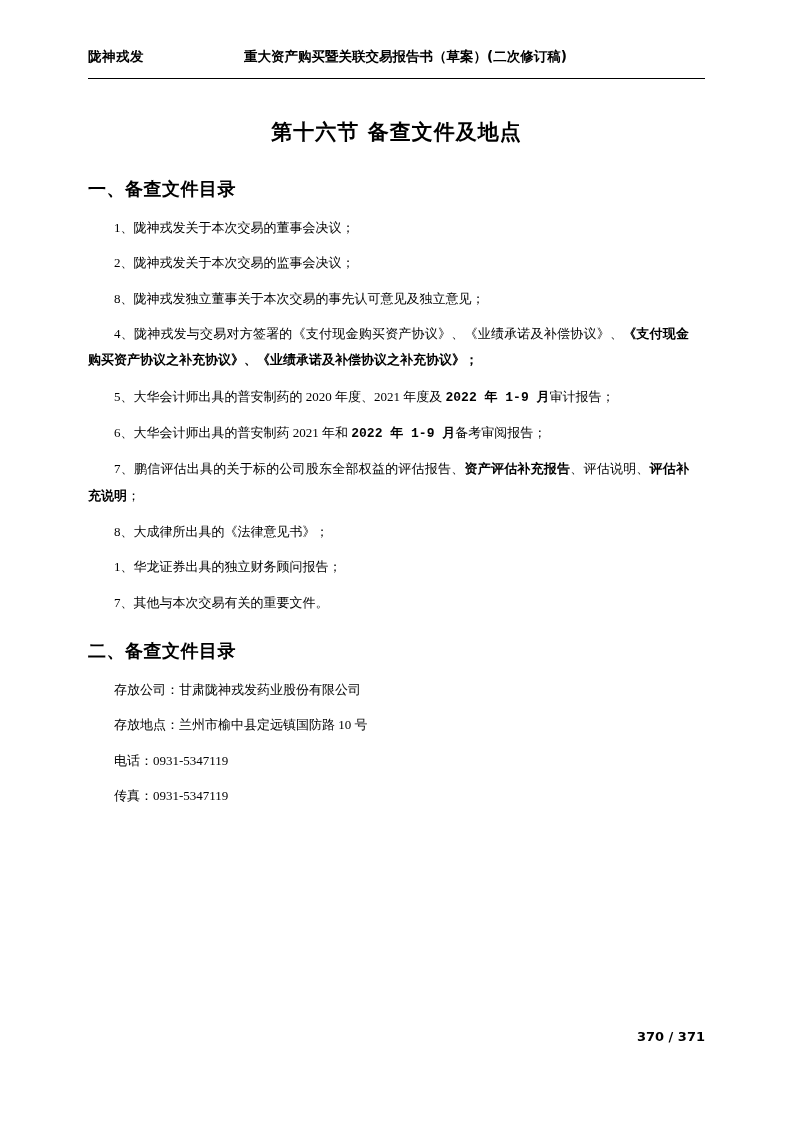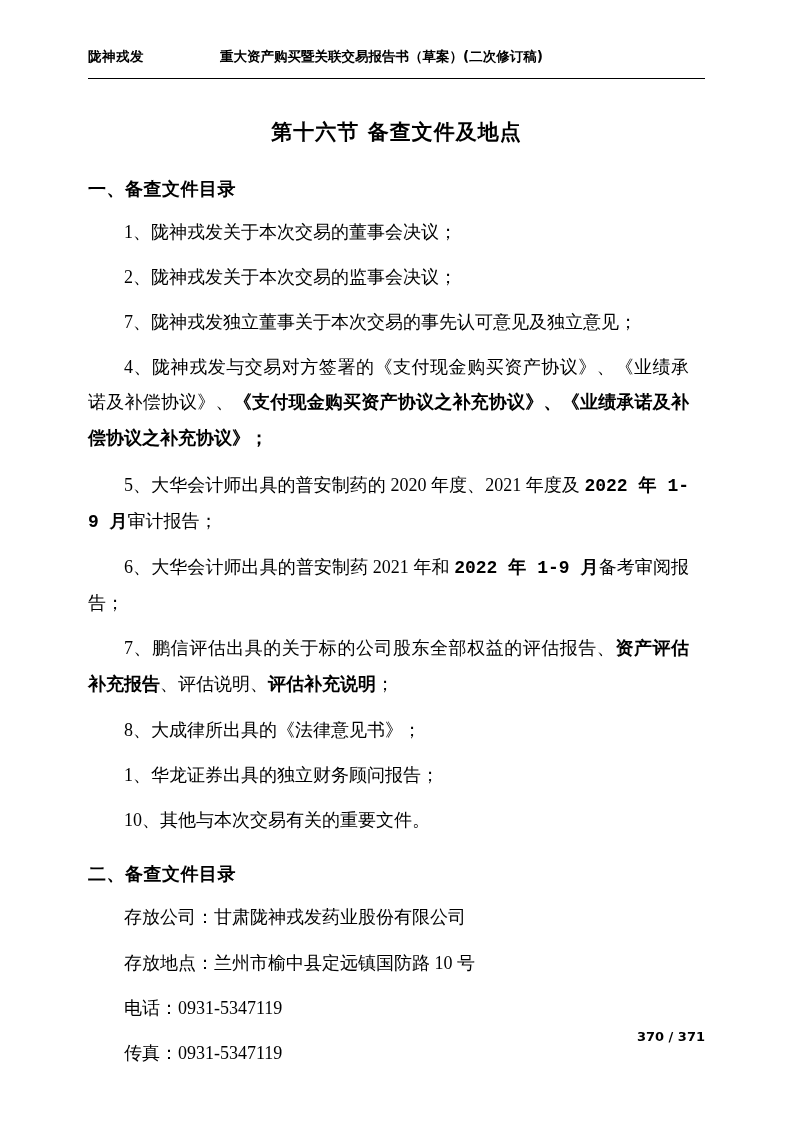--- a/index.html
+++ b/index.html
@@ -34,21 +34,21 @@
     font-family: "DejaVu Sans", sans-serif;
     font-weight: bold;
     font-size: 13.5px;
     letter-spacing: 0.5px;
     white-space: nowrap;
   }
   .header-right {
     font-family: "DejaVu Sans", sans-serif;
     font-weight: bold;
     font-size: 13.5px;
-    margin-left: 76px;
+    margin-left: 100px;
     white-space: nowrap;
   }
   .header-rule {
     position: absolute;
     top: 78px;
     left: 88px;
     right: 88px;
     border-bottom: 1.2px solid #000000;
   }
   .content {
@@ -66,21 +66,21 @@
     letter-spacing: 1px;
   }
   h2.sec-title {
     font-family: "DejaVu Sans", sans-serif;
     font-weight: bold;
     font-size: 18px;
     margin: 24px 0 14px 0;
     letter-spacing: 0.5px;
   }
   p.para {
-    font-size: 18px;
+    font-size: 13px;
     line-height: 1.95;
     margin: 0 16px 10px 0;
     text-indent: 2em;
     text-align: justify;
   }
   .bold-sans {
     font-family: Liberation Mono, monospace;
     font-weight: bold;
   }
   .footer {
@@ -102,28 +102,28 @@
     <span class="header-right">重大资产购买暨关联交易报告书（草案）(二次修订稿)</span>
   </div>
   <div class="header-rule"></div>
 
   <div class="content">
     <h1 class="doc-title">第十六节 备查文件及地点</h1>
     <div id="sections-host">
         <h2 class="sec-title">一、备查文件目录</h2>
         <p class="para"><span>1、陇神戎发关于本次交易的董事会决议；</span></p>
         <p class="para"><span>2、陇神戎发关于本次交易的监事会决议；</span></p>
-        <p class="para"><span>7、陇神戎发独立董事关于本次交易的事先认可意见及独立意见；</span></p>
+        <p class="para"><span>8、陇神戎发独立董事关于本次交易的事先认可意见及独立意见；</span></p>
         <p class="para"><span>4、陇神戎发与交易对方签署的《支付现金购买资产协议》、《业绩承诺及补偿协议》、</span><span class="bold-sans">《支付现金购买资产协议之补充协议》、《业绩承诺及补偿协议之补充协议》；</span></p>
         <p class="para"><span>5、大华会计师出具的普安制药的 2020 年度、2021 年度及 </span><span class="bold-sans">2022 年 1-9 月</span><span>审计报告；</span></p>
         <p class="para"><span>6、大华会计师出具的普安制药 2021 年和 </span><span class="bold-sans">2022 年 1-9 月</span><span>备考审阅报告；</span></p>
         <p class="para"><span>7、鹏信评估出具的关于标的公司股东全部权益的评估报告、</span><span class="bold-sans">资产评估补充报告</span><span>、评估说明、</span><span class="bold-sans">评估补充说明</span><span>；</span></p>
         <p class="para"><span>8、大成律所出具的《法律意见书》；</span></p>
         <p class="para"><span>1、华龙证券出具的独立财务顾问报告；</span></p>
-        <p class="para"><span>10、其他与本次交易有关的重要文件。</span></p>
+        <p class="para"><span>7、其他与本次交易有关的重要文件。</span></p>
         <h2 class="sec-title">二、备查文件目录</h2>
         <p class="para"><span>存放公司：甘肃陇神戎发药业股份有限公司</span></p>
         <p class="para"><span>存放地点：兰州市榆中县定远镇国防路 10 号</span></p>
         <p class="para"><span>电话：0931-5347119</span></p>
         <p class="para"><span>传真：0931-5347119</span></p>
       </div>
   </div>
 
   <div class="footer">370 / 371</div>
 </div>

